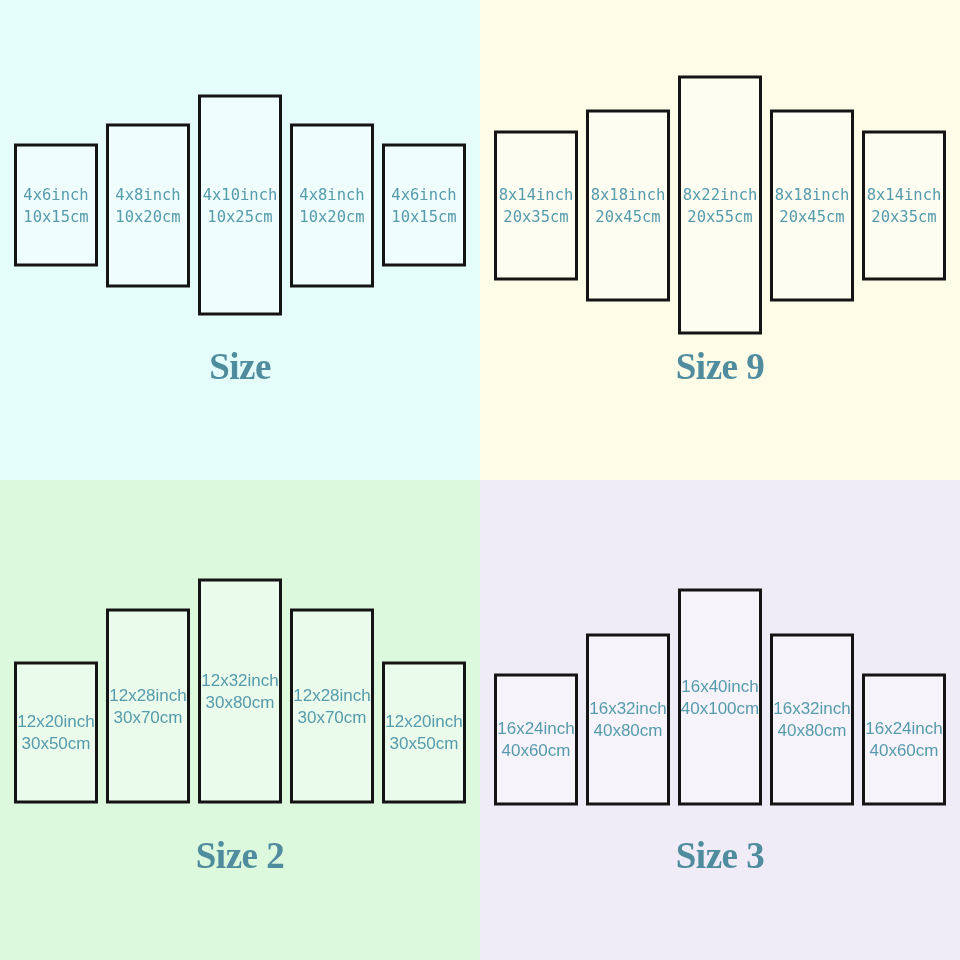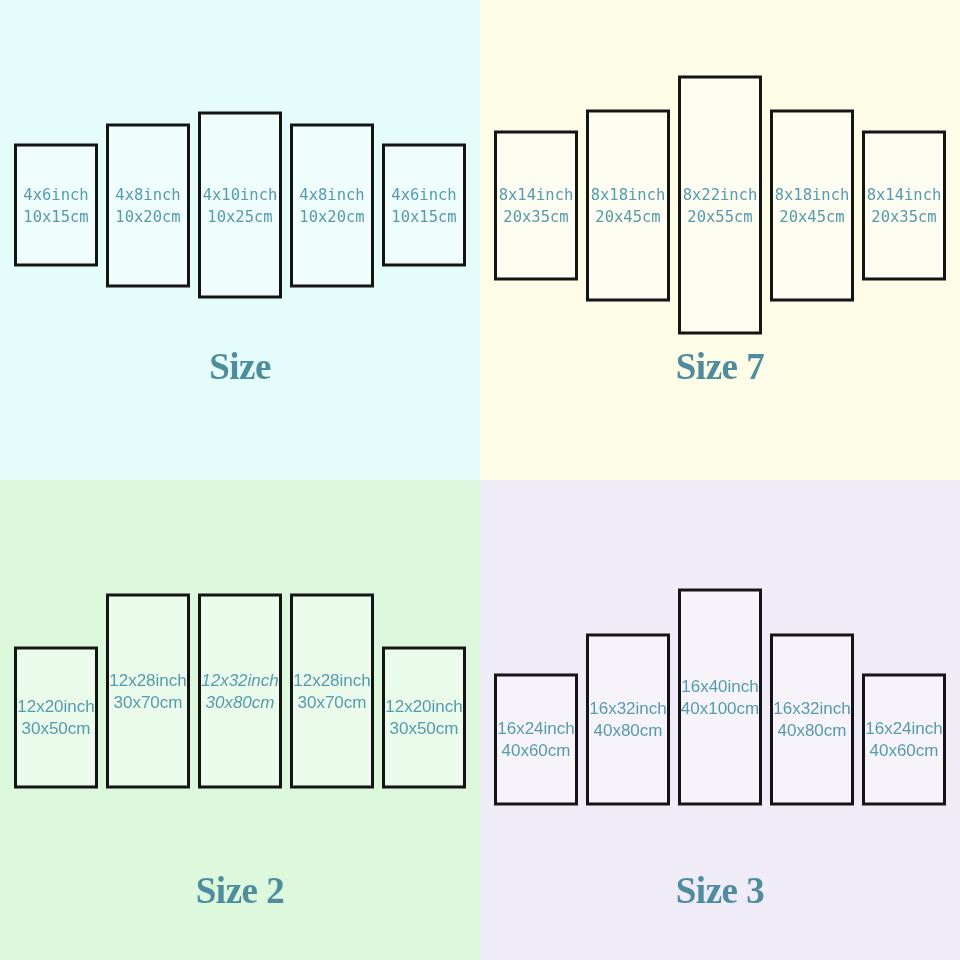--- a/index.html
+++ b/index.html
@@ -64,42 +64,42 @@
     transform: translate(-50%, -50%);
     margin: 0;
     font-family: "Liberation Serif", serif;
     font-weight: 700;
     font-size: 37px;
     letter-spacing: -0.5px;
     color: var(--title-color, #4f8c9e);
     white-space: nowrap;
     z-index: 3;
   }
-  .quadrant.bottom .chart-title { top: 375px; margin-top: 35px; }
+  .quadrant.bottom .chart-title { top: 375px; }
 </style>
 </head>
 <body>
 
 <div class="grid">
 
   <section class="quadrant top" style="background: rgb(228, 253, 250);">
     <div class="panel-row">
         <div class="panel" style="height: 123px;">
           <div class="panel-label">
             <div>4x6inch</div>
             <div>10x15cm</div>
           </div>
         </div>
         <div class="panel" style="height: 164px;">
           <div class="panel-label">
             <div>4x8inch</div>
             <div>10x20cm</div>
           </div>
         </div>
-        <div class="panel" style="height: 187px;">
+        <div class="panel" style="height: 221px;">
           <div class="panel-label">
             <div>4x10inch</div>
             <div>10x25cm</div>
           </div>
         </div>
         <div class="panel" style="height: 164px;">
           <div class="panel-label">
             <div>4x8inch</div>
             <div>10x20cm</div>
           </div>
@@ -140,38 +140,38 @@
             <div>20x45cm</div>
           </div>
         </div>
         <div class="panel" style="height: 150px;">
           <div class="panel-label">
             <div>8x14inch</div>
             <div>20x35cm</div>
           </div>
         </div>
       </div>
-    <h2 class="chart-title">Size 7</h2>
+    <h2 class="chart-title">Size 9</h2>
   </section>
 
   <section class="quadrant bottom" style="background: rgb(220, 248, 221);">
     <div class="panel-row">
         <div class="panel" style="height: 142px;">
           <div class="panel-label">
             <div>12x20inch</div>
             <div>30x50cm</div>
           </div>
         </div>
         <div class="panel" style="height: 195px;">
           <div class="panel-label">
             <div>12x28inch</div>
             <div>30x70cm</div>
           </div>
         </div>
-        <div class="panel" style="height: 195px; font-style: italic;">
+        <div class="panel" style="height: 225px;">
           <div class="panel-label">
             <div>12x32inch</div>
             <div>30x80cm</div>
           </div>
         </div>
         <div class="panel" style="height: 195px;">
           <div class="panel-label">
             <div>12x28inch</div>
             <div>30x70cm</div>
           </div>

